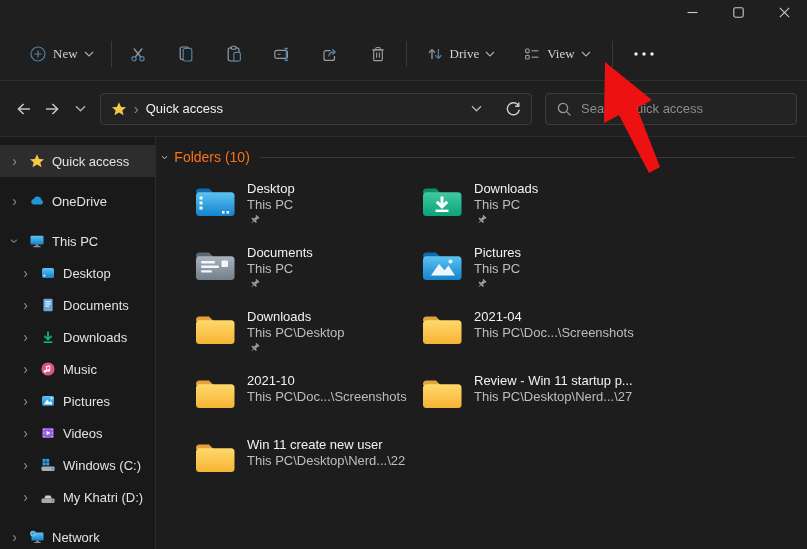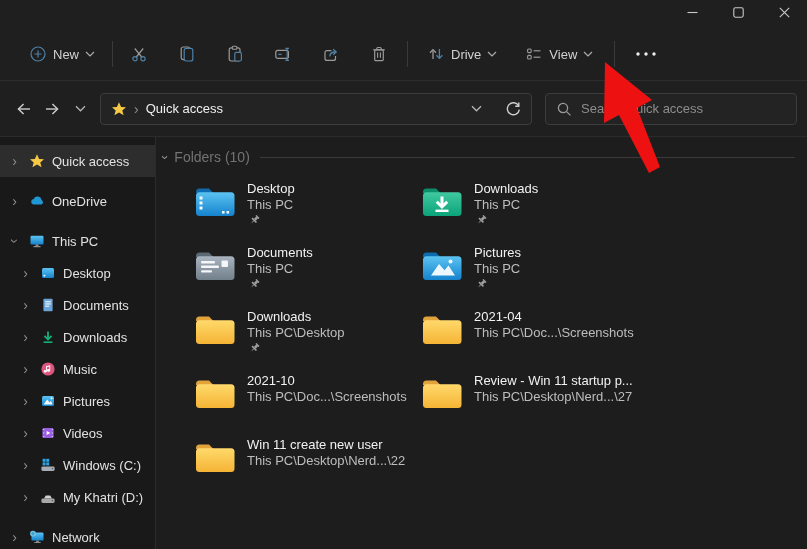--- a/index.html
+++ b/index.html
@@ -11,21 +11,21 @@
     position:relative;
   }
   .window { width:807px; height:549px; background:#1f1f1f; display:flex; flex-direction:column; }
 
   
   .titlebar { height:28px; display:flex; justify-content:flex-end; align-items:flex-start; background:#1f1f1f; }
   .caption-btn { width:46px; height:24px; display:flex; align-items:center; justify-content:center; cursor:default; }
 
   
   .commandbar { height:53px; display:flex; align-items:center; padding:0 14px 0 14px; border-bottom:1px solid #2d2d2d; background:#1f1f1f; }
-  .cmd-btn { display:flex; align-items:center; gap:6px; padding:7px 9px; border-radius:4px; color:#d6d6d6; }
+  .cmd-btn { display:flex; align-items:center; gap:6px; padding:7px 9px; border-radius:4px; color:#d6d6d6;font-family:Liberation Serif, serif; }
   .cmd-icon-btn { width:48px; display:flex; justify-content:center; align-items:center; padding:7px 0; border-radius:4px; }
   .v-div { width:1px; height:26px; background:#3a3a3a; }
   .cmd-label { font-size:13px; color:#d2d2d2; }
   .more-btn { padding:7px 12px; border-radius:4px; display:flex; align-items:center; }
 
   
   .addressrow { height:56px; display:flex; align-items:center; padding:0 10px; border-bottom:1px solid #2b2b2b; background:#1f1f1f; }
   .nav-btn { width:28px; height:30px; display:flex; align-items:center; justify-content:center; border-radius:4px; }
   .address-box { flex:1; height:32px; margin-left:6px; border:1px solid #3c3c3c; border-radius:4px; background:#232323;
                  display:flex; align-items:center; padding:0 10px; gap:7px; }
@@ -45,21 +45,21 @@
   .side-item.lvl1 { padding-left:19px; }
   .side-item.gap { margin-top:8px; }
   .chev { width:13px; color:#8e8e8e; font-size:14px; text-align:center; display:inline-block; line-height:1; }
   .chev.down { transform:rotate(90deg); }
   .side-ic { width:17px; height:16px; display:flex; align-items:center; justify-content:center; }
   .side-label { white-space:nowrap; }
 
   .mainpane { flex:1; background:#1d1d1d; padding:10px 12px 0 7px; position:relative; }
   .group-header { display:flex; align-items:center; height:20px; }
   .group-chev { color:#9a9a9a; font-size:13px; margin-right:7px; display:inline-block; transform:rotate(90deg); }
-  .group-title { font-size:14px; color:#737373; }
+  .group-title { font-size:14px; color:#f97316; }
   .group-line { flex:1; height:1px; background:#3a3a3a; margin-left:10px; }
 
   .fgrid { margin:14px 0 0 30px; display:grid; grid-template-columns:227px 227px; row-gap:18px; }
   .fitem { display:flex; gap:10px; height:46px; cursor:default; }
   .ficon { width:44px; height:36px; margin-top:2px; flex:0 0 44px; }
   .ftext { display:flex; flex-direction:column; }
   .fname { font-size:13px; line-height:16px; color:#f2f2f2; white-space:nowrap; }
   .fpath { font-size:13px; line-height:16px; color:#bdbdbd; white-space:nowrap; }
   .fpin  { height:14px; margin-top:1px; }
 

